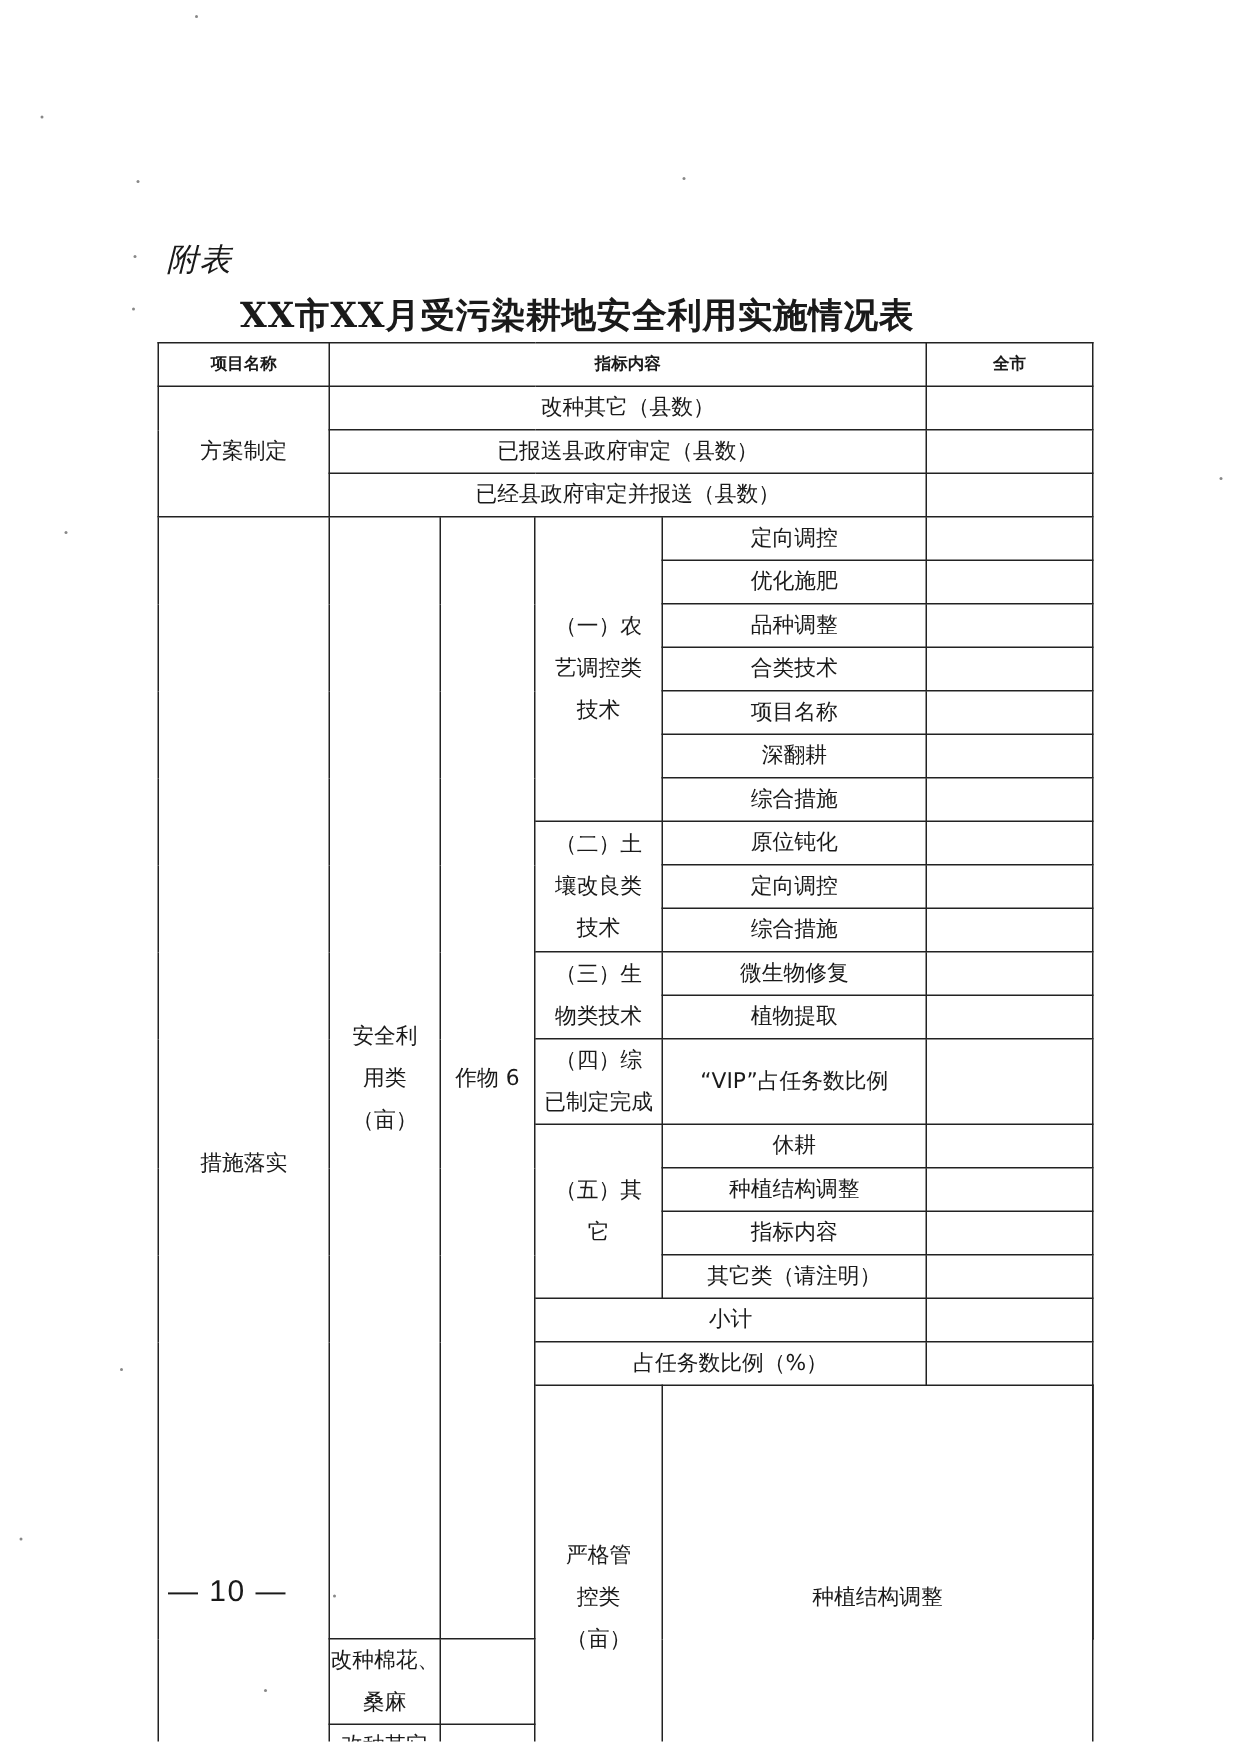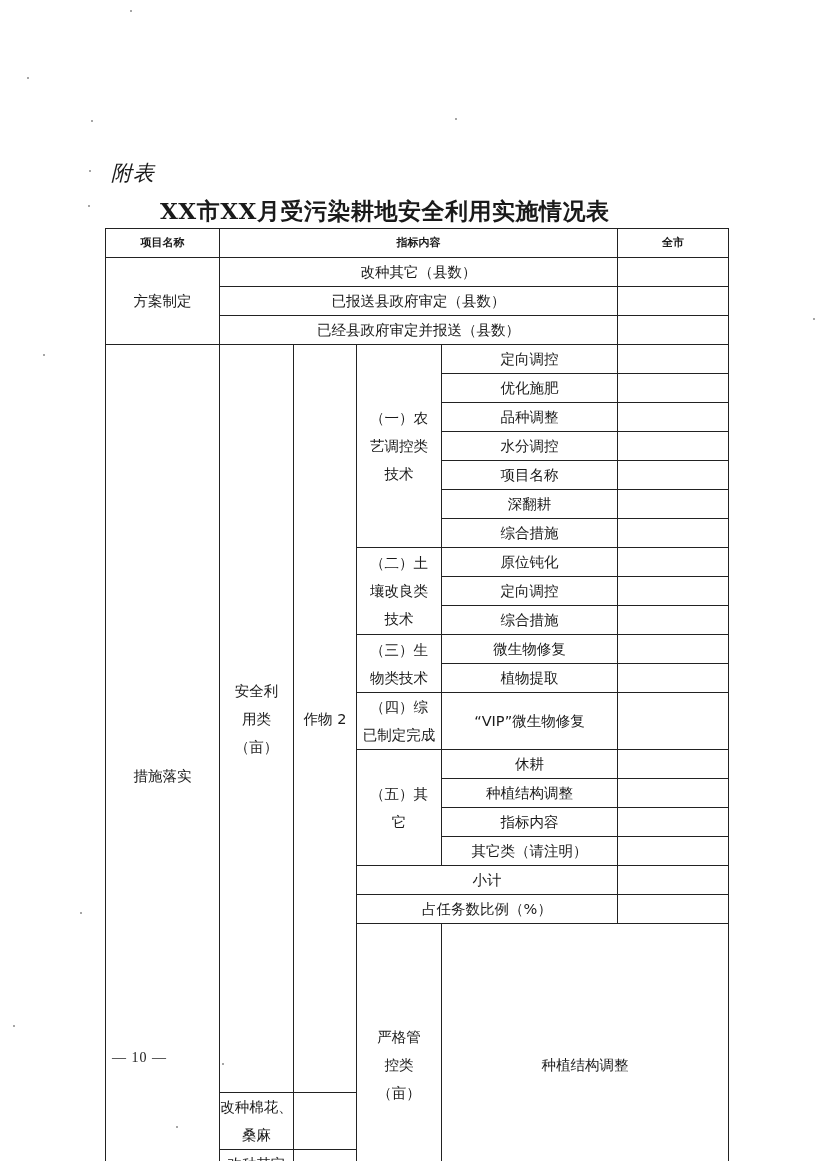--- a/index.html
+++ b/index.html
@@ -33,21 +33,21 @@
     color: #1a1a1a;
     overflow: hidden;
   }
   table.main tr { height: 28px; }
   tr.hdr { height: 54px; }
   tr.hdr td { font-weight: bold; font-size: 11px; }
   td.multiline { line-height: 28px; }
   td.value { background: #fff; }
   .pageno {
     position: absolute; left: 112px; top: 1050px;
-    font-family: Liberation Serif, serif; font-size: 14px; letter-spacing: 1px;
+    font-family: Liberation Sans, sans-serif; font-size: 20px; letter-spacing: 1px;
   }
   .speck { position: absolute; width: 2px; height: 2px; background: #888; border-radius: 1px; }
 </style>
 </head>
 <body>
 
 <div class="annex">附表</div>
 <div class="title">XX市XX月受污染耕地安全利用实施情况表</div>
 
 <table class="main">
@@ -81,39 +81,39 @@
     <td class="value"></td>
   </tr>
 
   <tr>
     <td rowspan="23">措施落实</td>
     <td rowspan="20" class="multiline">
       <div>安全利</div>
       <div>用类</div>
       <div>（亩）</div>
     </td>
-    <td rowspan="20">作物 2</td>
+    <td rowspan="20">作物 6</td>
     <td rowspan="7" class="multiline">
       <div>（一）农</div>
       <div>艺调控类</div>
       <div>技术</div>
     </td>
     <td>定向调控</td>
     <td class="value"></td>
   </tr>
   <tr>
     <td>优化施肥</td>
     <td class="value"></td>
   </tr>
   <tr>
     <td>品种调整</td>
     <td class="value"></td>
   </tr>
   <tr>
-    <td>水分调控</td>
+    <td>合类技术</td>
     <td class="value"></td>
   </tr>
   <tr>
     <td>项目名称</td>
     <td class="value"></td>
   </tr>
   <tr>
     <td>深翻耕</td>
     <td class="value"></td>
   </tr>
@@ -151,21 +151,21 @@
   <tr>
     <td>植物提取</td>
     <td class="value"></td>
   </tr>
 
   <tr style="height:57px">
     <td class="multiline">
       <div>（四）综</div>
       <div>已制定完成</div>
     </td>
-    <td>“VIP”微生物修复</td>
+    <td>“VIP”占任务数比例</td>
     <td class="value"></td>
   </tr>
 
   <tr>
     <td rowspan="4" class="multiline">
       <div>（五）其</div>
       <div>它</div>
     </td>
     <td>休耕</td>
     <td class="value"></td>

